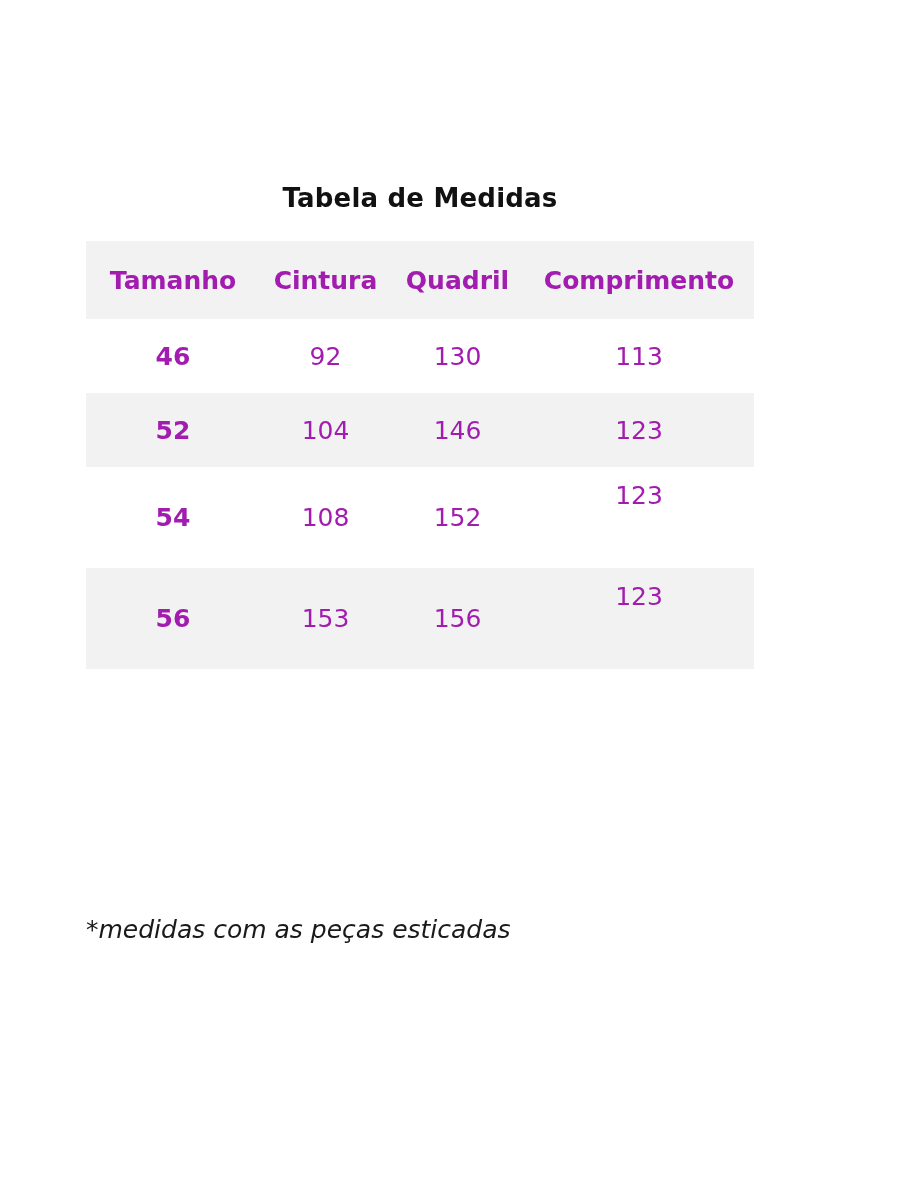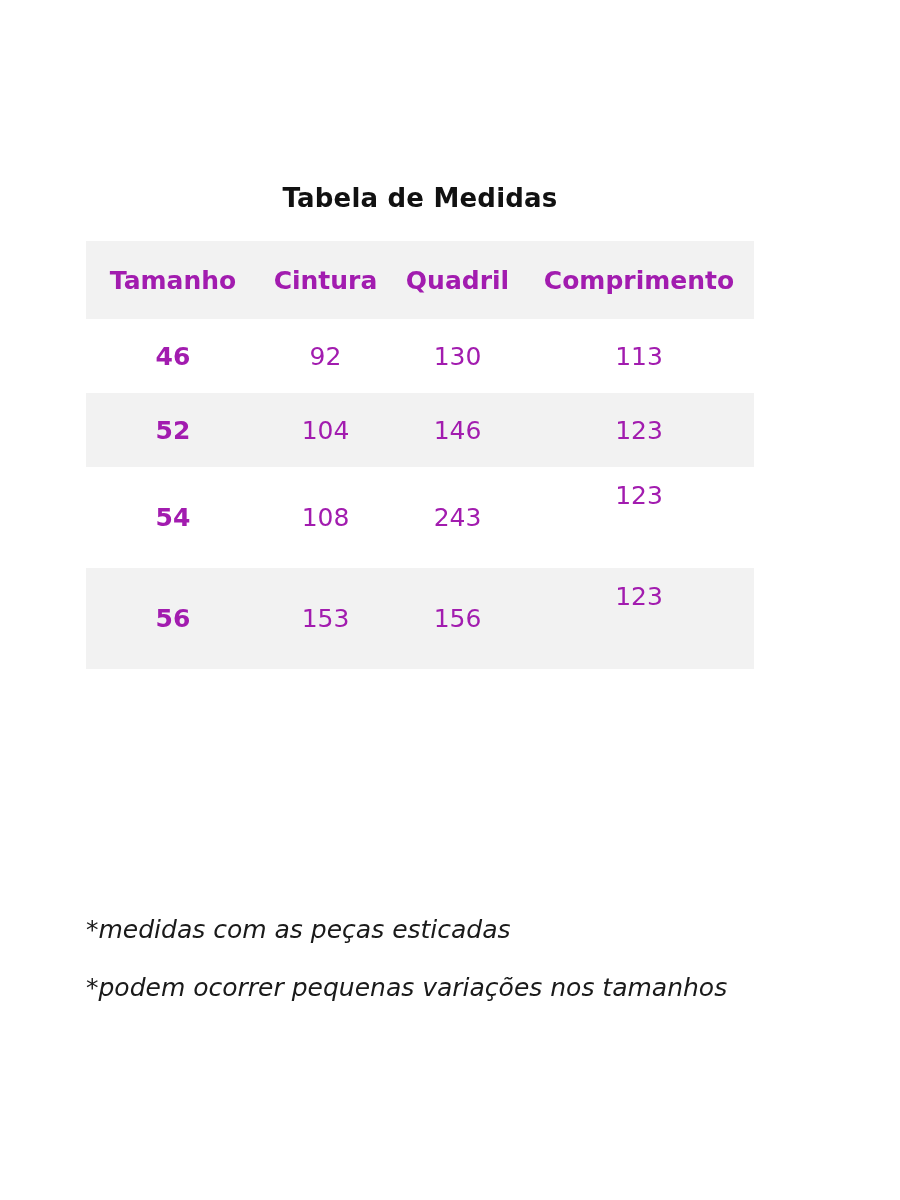--- a/index.html
+++ b/index.html
@@ -123,30 +123,29 @@
       </tr>
       <tr class="alt">
         <td class="size-cell">52</td>
         <td>104</td>
         <td>146</td>
         <td class="len-cell">123</td>
       </tr>
       <tr class="tall">
         <td class="size-cell">54</td>
         <td>108</td>
-        <td>243</td>
+        <td>152</td>
         <td class="len-cell">123</td>
       </tr>
       <tr class="alt tall">
         <td class="size-cell">56</td>
         <td>153</td>
         <td>156</td>
         <td class="len-cell">123</td>
       </tr>
     </tbody>
   </table>
 
   <div class="notes">
     <div class="note">*medidas com as peças esticadas</div>
-    <div class="note">*podem ocorrer pequenas variações nos tamanhos</div>
   </div>
 
 </div>
 
 </body></html>

